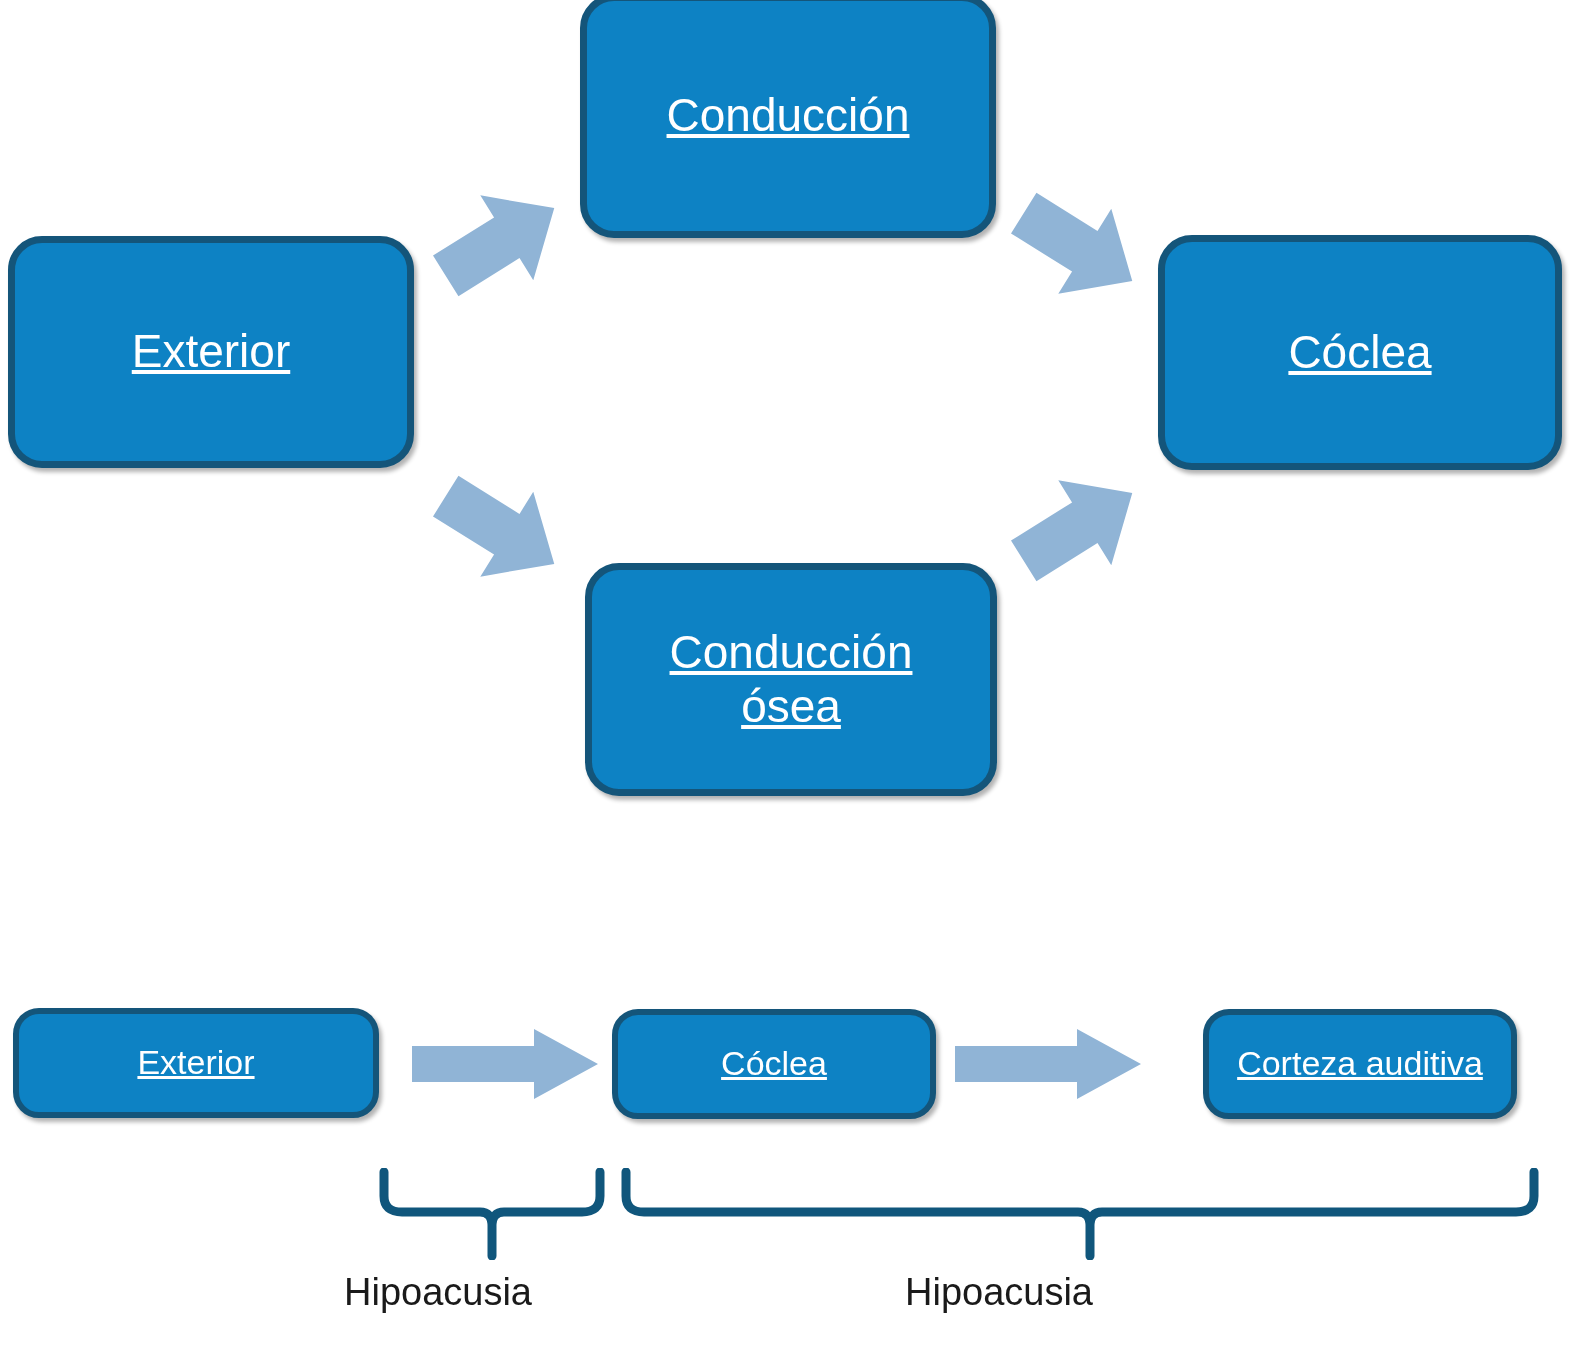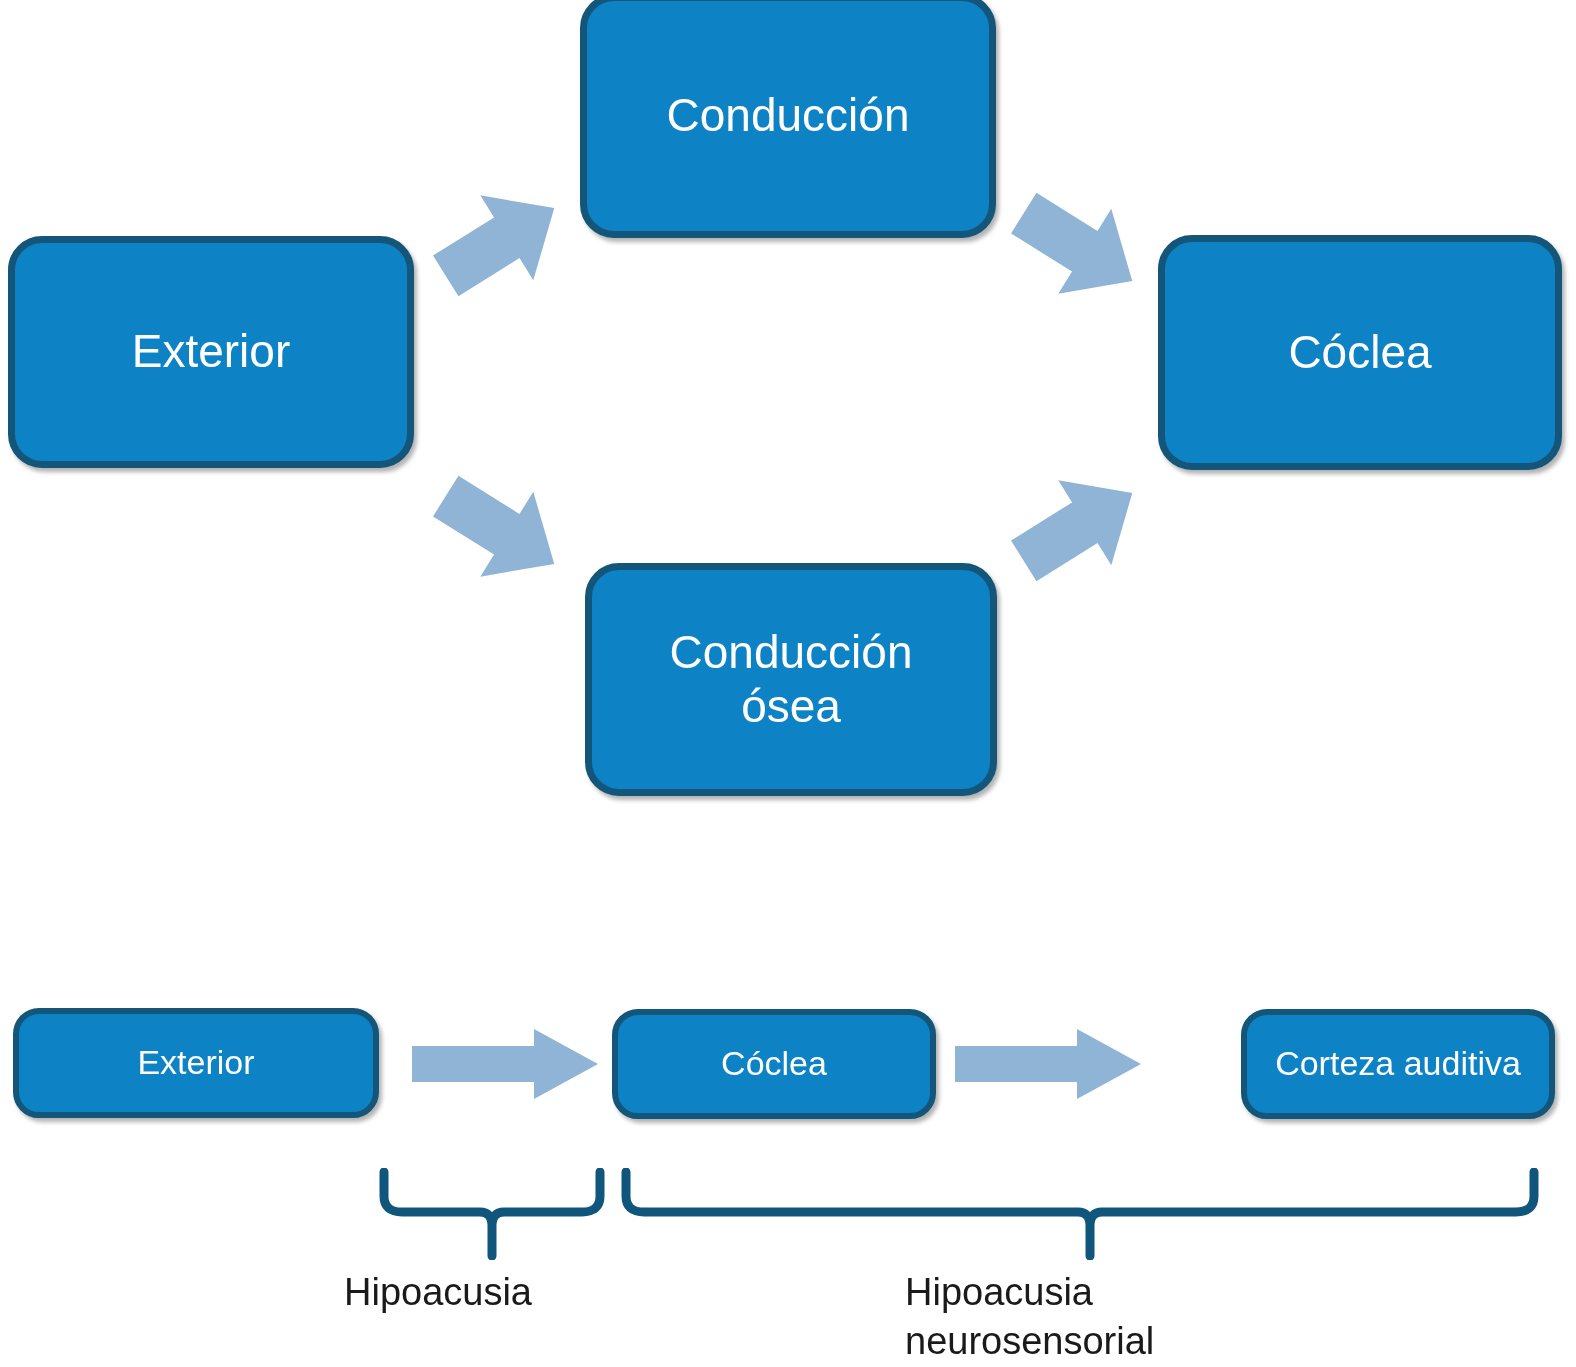--- a/index.html
+++ b/index.html
@@ -25,35 +25,35 @@
     border: 7px solid #14557a;
     border-radius: 34px;
     display: flex;
     align-items: center;
     justify-content: center;
     text-align: center;
     color: #ffffff;
     line-height: 1.16;
     box-shadow: 3px 4px 4px rgba(0,0,0,0.30);
   }
-  .node span { display: block; }
+  .node span { display: block; text-decoration: underline; }
 
   .node-big   { font-size: 46px; border-radius: 34px; }
   .node-small { font-size: 34px; border-radius: 26px; border-width: 6px; }
 
   
   #node-exterior-top      { left: 8px;    top: 236px; width: 406px;  height: 232px; }
   #node-aerea             { left: 580px;  top: -6px;  width: 416px;  height: 244px; }
   #node-osea              { left: 585px;  top: 563px; width: 412px;  height: 233px; }
   #node-coclea-top        { left: 1158px; top: 235px; width: 404px;  height: 235px; }
 
   
   #node-exterior-bottom   { left: 13px;   top: 1008px; width: 366px; height: 110px; }
   #node-coclea-bottom     { left: 612px;  top: 1009px; width: 324px; height: 110px; }
-  #node-corteza           { left: 1203px; top: 1009px; width: 314px; height: 110px; margin-left: 38px; }
+  #node-corteza           { left: 1203px; top: 1009px; width: 314px; height: 110px; }
 
   
   .arrow {
     position: absolute;
     pointer-events: none;
   }
   .arrow svg { display: block; overflow: visible; }
 
   
   .brace { position: absolute; }
@@ -183,16 +183,15 @@
                L 916,4" fill="none" stroke="#10567c" stroke-width="9" stroke-linecap="round" stroke-linejoin="round"></path>
     </svg>
   </div>
 
   <div class="caption" id="caption-conductiva">
     <div>Hipoacusia</div>
   </div>
 
   <div class="caption" id="caption-neurosensorial">
     <div>Hipoacusia</div>
-    <div>neurosensorial</div>
   </div>
 
 </div>
 
 </body></html>

